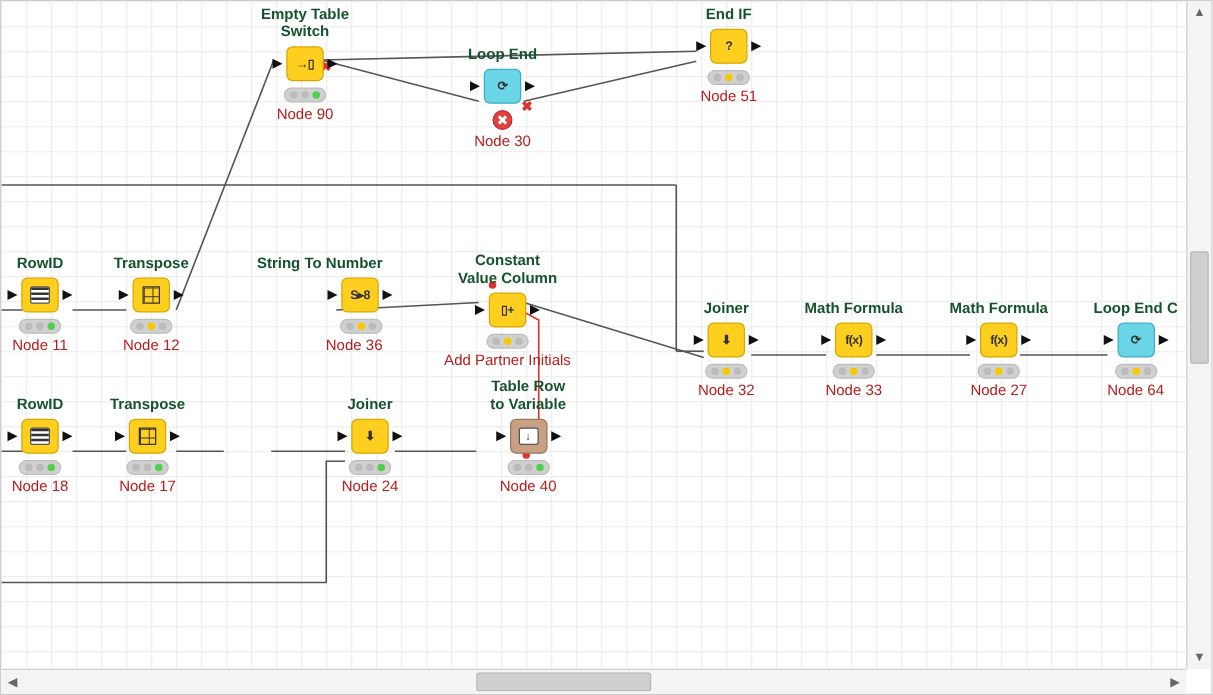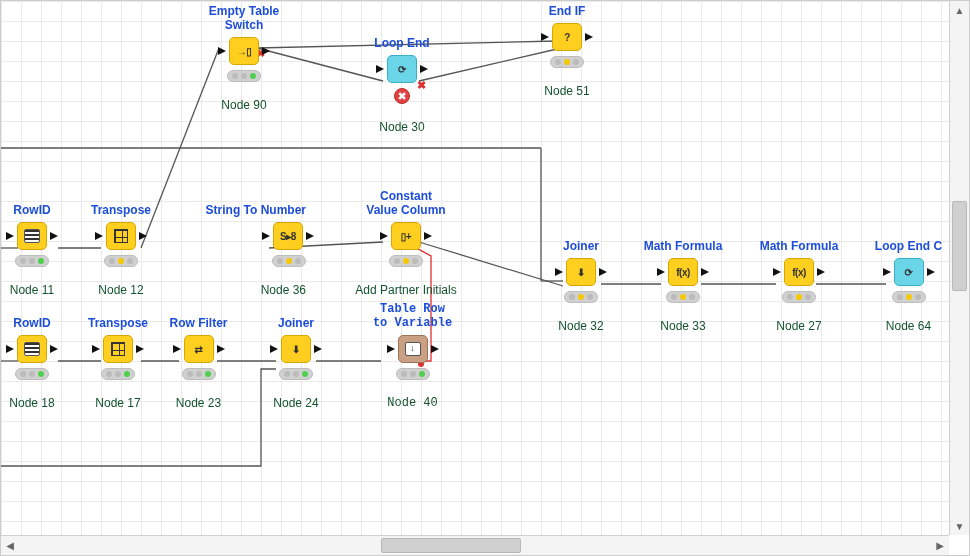--- a/index.html
+++ b/index.html
@@ -40,22 +40,22 @@
     background: #cfcfcf; border: 1px solid #b8b8b8; border-radius: 2px;
   }
   .canvas { position: absolute; inset: 0; right: 20px; bottom: 20px; }
   .connections { position: absolute; inset: 0; pointer-events: none; }
 
   
   .node {
     position: absolute; display: flex; flex-direction: column; align-items: center;
     width: 90px; text-align: center;
   }
-  .node .title { font-weight: bold; color: #1d4ed8; line-height: 14px; margin-bottom: 4px; white-space: pre-line; min-height: 14px; }
-  .node .sub { color: #14532d; margin-top: 16px; }
+  .node .title { font-weight: bold; color: #14532d; line-height: 14px; margin-bottom: 4px; white-space: pre-line; min-height: 14px; }
+  .node .sub { color: #b91c1c; margin-top: 2px; }
   .icon-wrap { position: relative; width: 36px; height: 30px; display: flex; align-items: center; justify-content: center; }
   .icon {
     width: 30px; height: 28px; border-radius: 5px;
     display: flex; align-items: center; justify-content: center;
     font-size: 11px; color: #333; position: relative;
   }
   .icon.yellow { background: #ffcf1f; border: 1px solid #d9a600; }
   .icon.blue   { background: #6bd5e8; border: 1px solid #3aaec4; }
   .icon.brown  { background: #c9a083; border: 1px solid #9c7558; }
   .port-l, .port-r {
@@ -162,21 +162,21 @@
           <div class="port-l"></div>
           <div class="icon blue">
             <span class="glyph">⟳</span>
           </div>
           <div class="port-r"></div>
         </div>
       <div class="err-badge">✖</div>
       <div class="sub">Node 30</div>
     </div>
 
-    <div class="node" style="left:521px; top:3px;justify-content:space-between;">
+    <div class="node" style="left:537px; top:3px;justify-content:space-between;">
       <div class="title">End IF</div>
       <div class="icon-wrap">
           <div class="port-l"></div>
           <div class="icon yellow">
             <span class="glyph">?</span>
           </div>
           <div class="port-r"></div>
         </div>
       <div class="status">
           <span class="dot"></span>
@@ -236,21 +236,21 @@
           <div class="port-r"></div>
         </div>
       <div class="status">
           <span class="dot"></span>
           <span class="dot yellow"></span>
           <span class="dot"></span>
         </div>
       <div class="sub">Node 36</div>
     </div>
 
-    <div class="node" style="left:350px; top:188px; width:110px;text-align:center;">
+    <div class="node" style="left:350px; top:200px; width:110px;text-align:center;">
       <div class="title">Constant
 Value Column</div>
       <div class="icon-wrap">
           <div class="port-l"></div>
           <div class="icon yellow">
             <span class="glyph">▯+</span>
           </div>
           <div class="port-r"></div>
         </div>
       <div class="status">
@@ -362,55 +362,39 @@
           <div class="port-r"></div>
         </div>
       <div class="status">
           <span class="dot"></span>
           <span class="dot"></span>
           <span class="dot green"></span>
         </div>
       <div class="sub">Node 17</div>
     </div>
 
-    <div class="node" style="left:155px; top:315px; width:85px;">
-      <div class="title">Row Filter</div>
-      <div class="icon-wrap">
-          <div class="port-l"></div>
-          <div class="icon yellow">
-            <span class="glyph">⇄</span>
-          </div>
-          <div class="port-r"></div>
-        </div>
-      <div class="status">
-          <span class="dot"></span>
-          <span class="dot"></span>
-          <span class="dot green"></span>
-        </div>
-      <div class="sub">Node 23</div>
-    </div>
 
     <div class="node" style="left:255px; top:315px; width:80px;">
       <div class="title">Joiner</div>
       <div class="icon-wrap">
           <div class="port-l"></div>
           <div class="icon yellow">
             <span class="glyph">⬇</span>
           </div>
           <div class="port-r"></div>
         </div>
       <div class="status">
           <span class="dot"></span>
           <span class="dot"></span>
           <span class="dot green"></span>
         </div>
       <div class="sub">Node 24</div>
     </div>
 
-    <div class="node" style="left:364px; top:301px; width:95px;font-family:Liberation Mono, monospace;">
+    <div class="node" style="left:374px; top:301px; width:95px;">
       <div class="title">Table Row
 to Variable</div>
       <div class="icon-wrap">
           <div class="port-l"></div>
           <div class="icon brown">
             <span class="inner-white" style="font-size:9px;">↓</span>
           </div>
           <div class="port-r"></div>
         </div>
       <div class="status">

